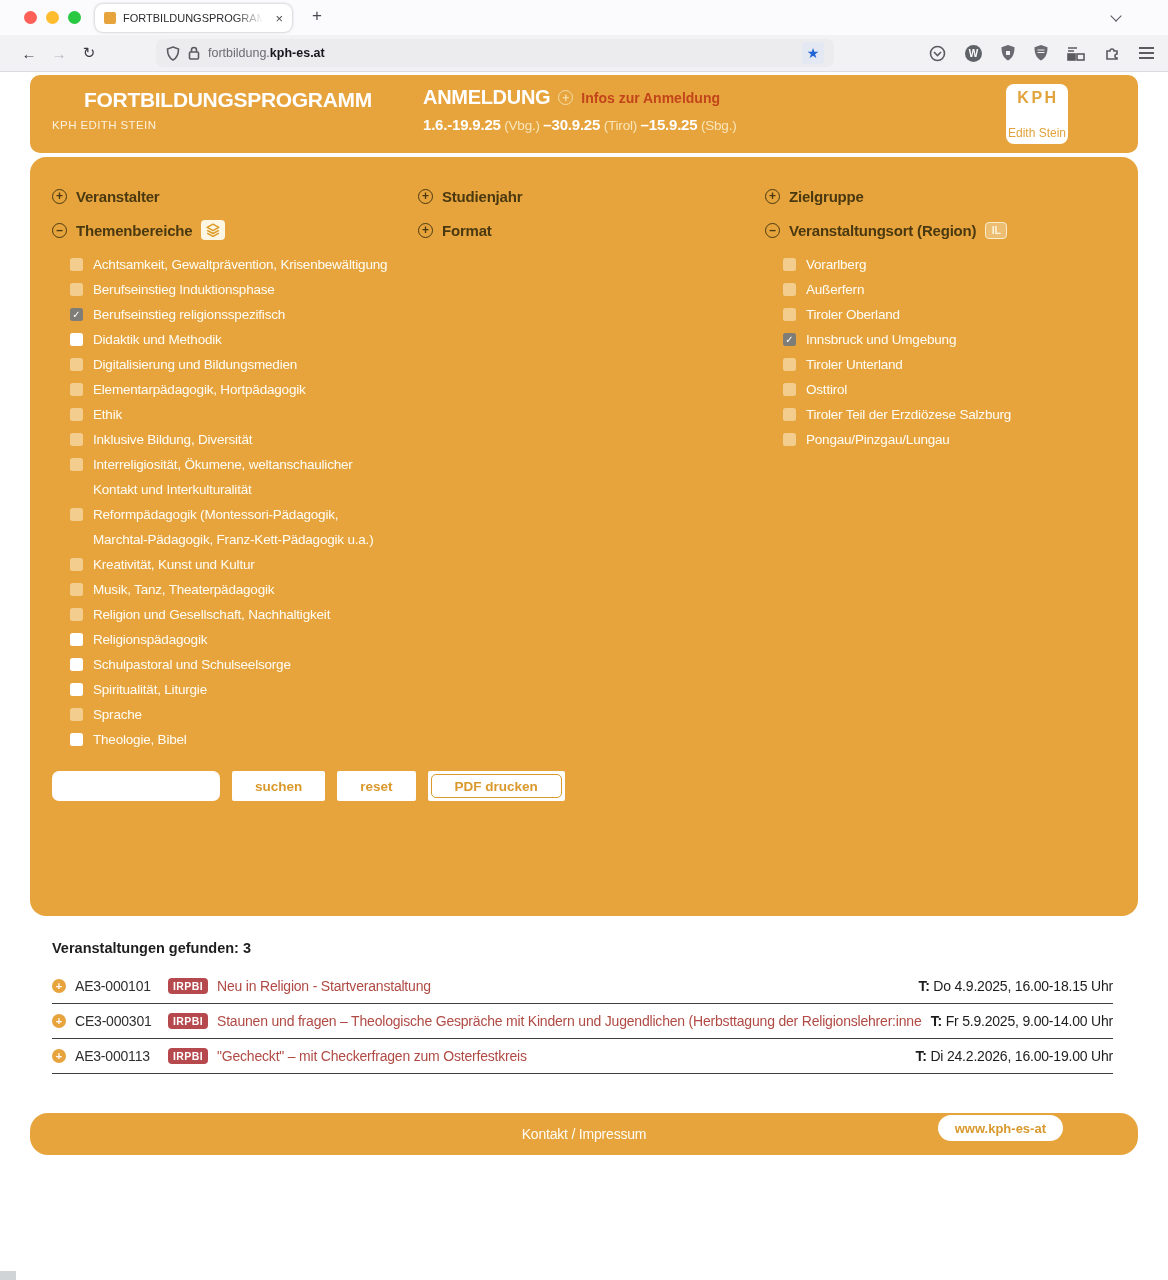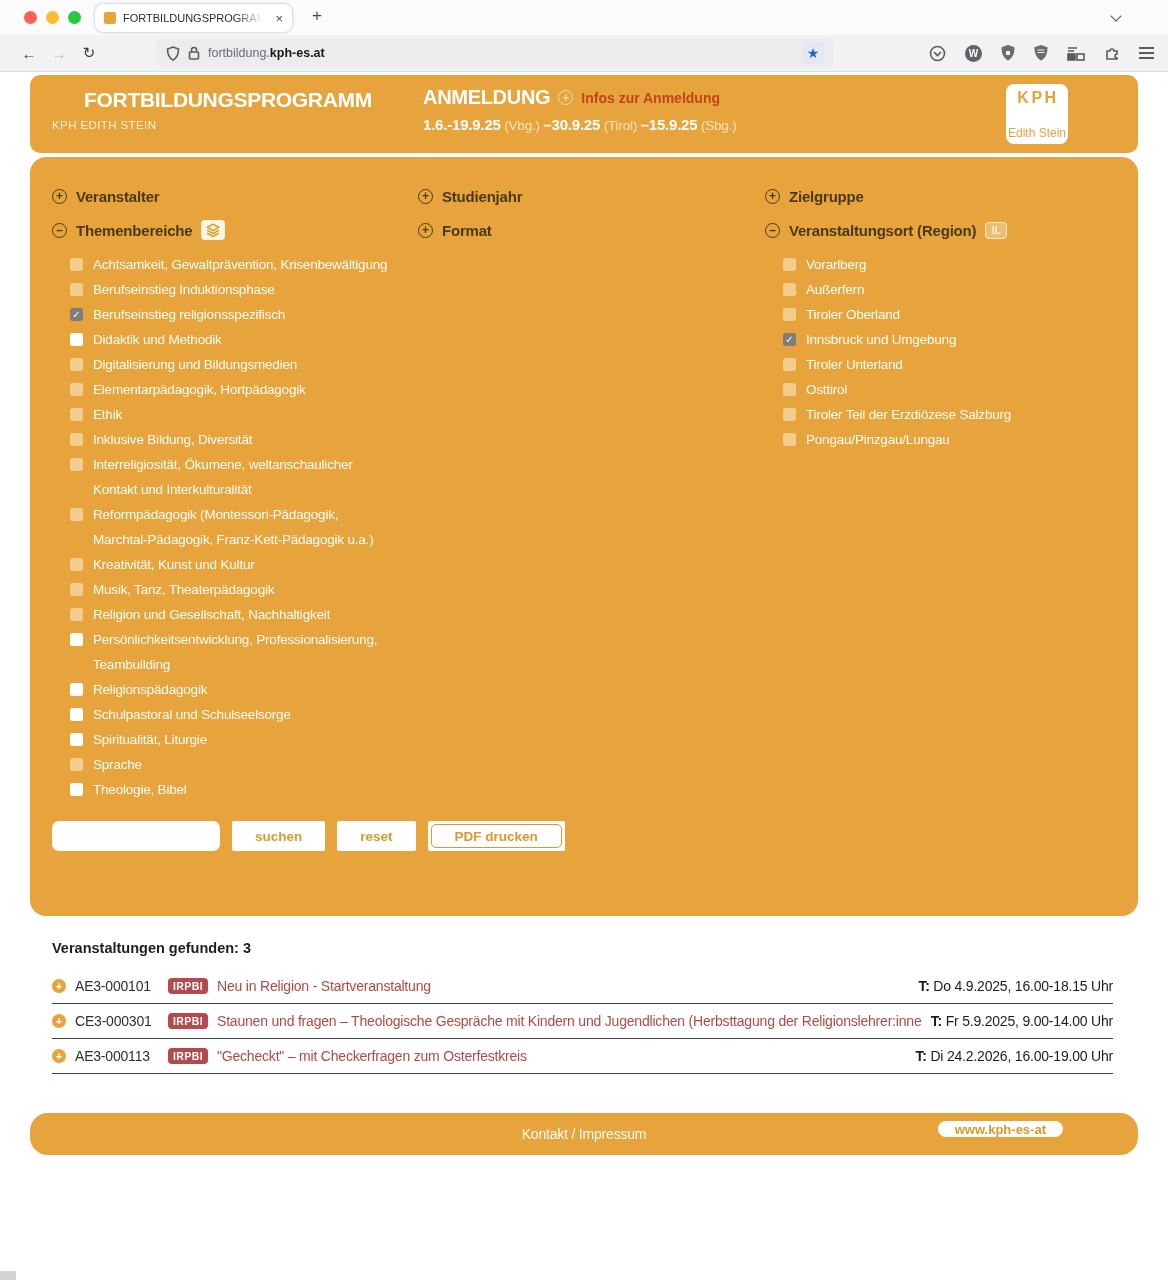--- a/index.html
+++ b/index.html
@@ -84,21 +84,21 @@
           display:flex; align-items:center; justify-content:center; line-height:1; flex:0 0 14px; }
   .rcode { color:#2e2e2e; font-size:14px; min-width:84px; letter-spacing:-0.2px; }
   .rbadge { background:#b5494d; color:#fff; font-size:10.5px; font-weight:bold; padding:2px 5px; border-radius:4px; letter-spacing:.4px; }
   .rtitle { color:#b04a44; font-size:14px; flex:1; white-space:nowrap; overflow:hidden; letter-spacing:-0.2px; }
   .rtime { color:#1d1d1d; font-size:14px; white-space:nowrap; letter-spacing:-0.2px; }
   .rtime b { font-weight:bold; }
 
   .footer { margin:39px 30px 0; height:42px; background:#e7a43c; border-radius:18px; position:relative;
             display:flex; align-items:center; justify-content:center; }
   .fLink { color:#fffdf6; font-size:14px; letter-spacing:-0.2px; }
-  .fPill { position:absolute; right:75px; top:8px; height:16px; border-radius:13px; background:#fff; color:#d9992c;
+  .fPill { position:absolute; right:75px; top:2px; height:26px; border-radius:13px; background:#fff; color:#d9992c;
            font-weight:bold; font-size:13px; padding:0 17px; display:flex; align-items:center; }
   .cornerArtifact { position:absolute; left:0; bottom:0; width:16px; height:9px; background:#9aa0a6; opacity:.45; }
 </style>
 </head>
 <body>
 
 <div class="tabstrip">
   <div class="lights">
     <span class="light r"></span>
     <span class="light y"></span>
@@ -253,24 +253,20 @@
           <div class="citem">
             <span class="cb disabled"></span>
             <span class="clabel">Musik, Tanz, Theaterpädagogik</span>
           </div>
           <div class="citem">
             <span class="cb disabled"></span>
             <span class="clabel">Religion und Gesellschaft, Nachhaltigkeit</span>
           </div>
           <div class="citem">
             <span class="cb enabled"></span>
-            <span class="clabel">Persönlichkeitsentwicklung, Professionalisierung, Teambuilding</span>
-          </div>
-          <div class="citem">
-            <span class="cb enabled"></span>
             <span class="clabel">Religionspädagogik</span>
           </div>
           <div class="citem">
             <span class="cb enabled"></span>
             <span class="clabel">Schulpastoral und Schulseelsorge</span>
           </div>
           <div class="citem">
             <span class="cb enabled"></span>
             <span class="clabel">Spiritualität, Liturgie</span>
           </div>

